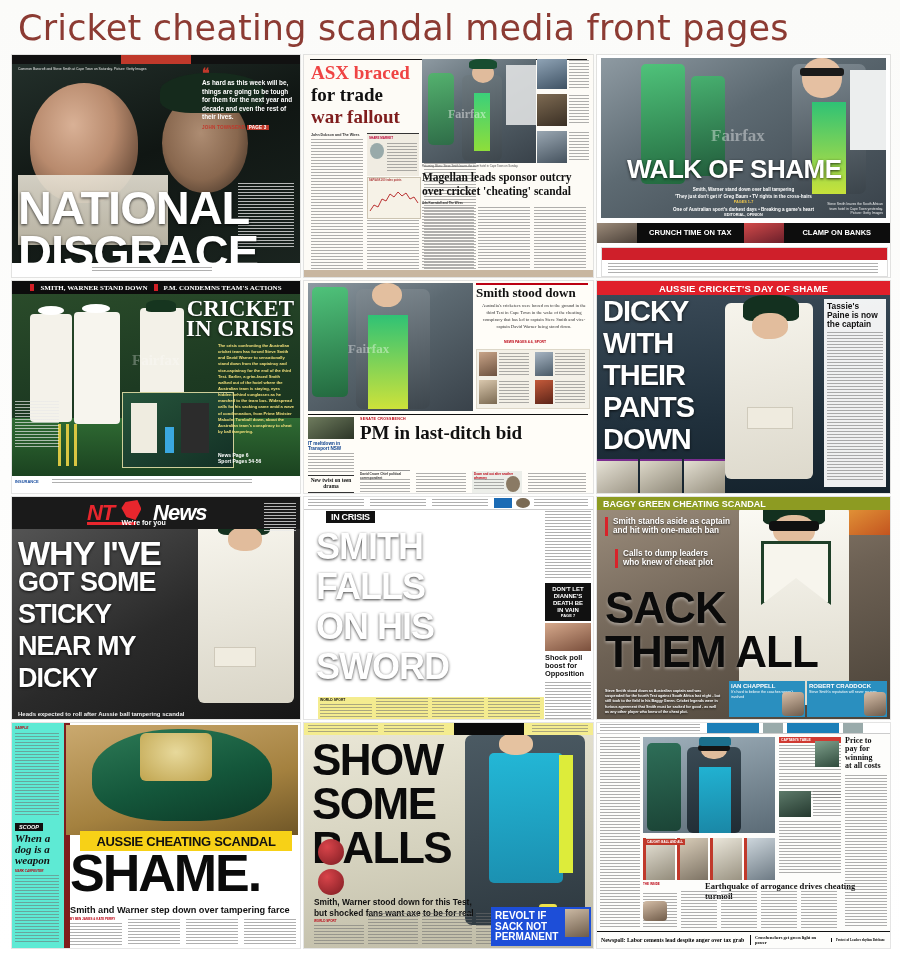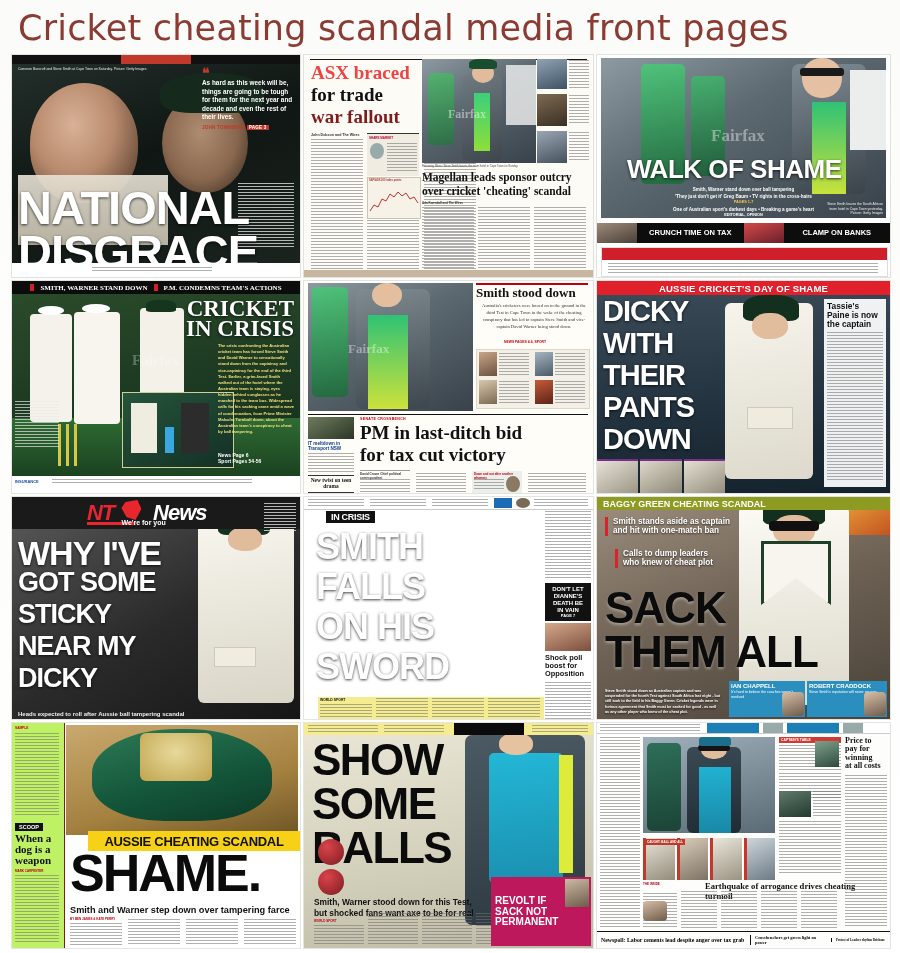--- a/index.html
+++ b/index.html
@@ -90,21 +90,21 @@
   
   #t9 .olivebar{position:absolute;left:0;top:0;width:100%;height:13px;background:#8d9b22;display:flex;align-items:center;padding-left:6px;color:#fff;font-weight:900;font-size:9px;}
   #t9 .bull{position:absolute;color:#fff;font-weight:900;font-size:8.2px;line-height:1.14;padding-left:5px;border-left:3px solid #d8232a;text-shadow:0 1px 2px rgba(0,0,0,.7);}
   #t9 .colm{position:absolute;bottom:2px;background:#2a8fbf;color:#fff;font-size:4.6px;padding:2px;}
 
   
   #t10 .yel{position:absolute;background:#f7d117;color:#111;font-weight:900;display:flex;align-items:center;justify-content:center;}
   #t10 .scoop{position:absolute;background:#111;color:#fff;font-size:5.5px;font-weight:900;padding:1px 4px;}
 
   
-  #t11 .revolt{position:absolute;background:#be185d;color:#fff;font-weight:900;font-size:10px;line-height:1.02;padding:19px 4px;}
+  #t11 .revolt{position:absolute;background:#1d4ed8;color:#fff;font-weight:900;font-size:10px;line-height:1.02;padding:4px 4px;}
 
   
   #t12{background:#fdfdfb;}
   #t12 .bbar{position:absolute;left:0;bottom:0;width:100%;height:16px;border-top:1px solid #111;display:flex;align-items:center;}
   #t12 .bbar>div{padding:0 4px;font-family:"Liberation Serif",serif;font-weight:700;}
 </style>
 </head>
 <body>
 
 <div class="page">
@@ -316,21 +316,20 @@
 
       <div class="rule" style="left:4px;top:133px;width:280px;height:1px;"></div>
 
       <div style="position:absolute;left:4px;top:136px;width:46px;height:22px;background:linear-gradient(150deg,#6f7c5e,#2c3527);"></div>
       <div style="position:absolute;left:4px;top:160px;width:46px;font-size:4.6px;font-weight:900;color:#0a3f8c;line-height:1.15;">IT meltdown in Transport NSW</div>
       <div class="blurtxt" style="position:absolute;left:4px;top:172px;width:46px;height:20px;"></div>
       <div style="position:absolute;left:4px;top:194px;width:46px;border-top:1px solid #333;border-bottom:1px solid #333;padding:2px 0;font-size:5.4px;font-weight:700;font-family:'Liberation Serif',serif;color:#111;text-align:center;line-height:1.1;">New twist on teen drama</div>
 
       <div style="position:absolute;left:56px;top:136px;font-size:3.6px;font-weight:900;color:#b01;letter-spacing:.3px;">SENATE CROSSBENCH</div>
       <div class="serif" style="position:absolute;left:56px;top:142px;width:220px;font-size:19px;font-weight:700;color:#111;line-height:1.04;">PM in last-ditch bid</div>
-      <div class="serif" style="position:absolute;left:56px;top:164px;width:220px;font-size:19px;font-weight:700;color:#111;line-height:1.04;">for tax cut victory</div>
       <div style="position:absolute;left:56px;top:189px;font-size:3.2px;font-weight:700;color:#333;border-top:1px solid #999;padding-top:1px;width:50px;">David Crowe  Chief political correspondent</div>
       <div class="blurtxt" style="position:absolute;left:56px;top:198px;width:50px;height:14px;"></div>
       <div class="blurtxt" style="position:absolute;left:112px;top:192px;width:50px;height:20px;"></div>
       <div style="position:absolute;left:168px;top:190px;width:50px;height:22px;background:#eceee9;">
         <div style="position:absolute;left:2px;top:1px;font-size:3px;font-weight:900;color:#b01;">Down and out after another whammy</div>
         <div class="blurtxt" style="position:absolute;left:2px;top:8px;width:30px;height:12px;"></div>
         <div style="position:absolute;right:2px;top:5px;width:14px;height:16px;border-radius:50%;background:#8a7a64;"></div>
       </div>
       <div class="blurtxt" style="position:absolute;left:224px;top:192px;width:58px;height:20px;"></div>
     </div>
@@ -456,39 +455,39 @@
         <div style="position:absolute;right:1px;bottom:1px;width:22px;height:24px;border-radius:4px;background:linear-gradient(160deg,#d8c0aa,#6d5b4b);"></div>
       </div>
       <div class="colm" style="left:210px;width:76px;height:32px;">
         <div style="font-weight:900;font-size:6px;line-height:1.02;color:#fff;">ROBERT CRADDOCK</div>
         <div style="font-size:3.6px;line-height:1.25;margin-top:1px;">Steve Smith's reputation will never recover</div>
         <div style="position:absolute;right:1px;bottom:1px;width:22px;height:24px;border-radius:4px;background:linear-gradient(160deg,#d8c0aa,#6d5b4b);"></div>
       </div>
     </div>
 
     <div class="tile" id="t10" style="left:0px;top:668px;width:288px;height:225px;">
-      <div style="position:absolute;left:0;top:0;width:52px;height:100%;background:#bef264;border-right:1px solid #7f1d1d;">
+      <div style="position:absolute;left:0;top:0;width:52px;height:100%;background:#5eead4;border-right:6px solid #7f1d1d;font-style:italic;">
         <div style="position:absolute;left:3px;top:3px;font-size:3.2px;font-weight:900;color:#b01;">SAMPLE</div>
         <div class="blurtxt" style="position:absolute;left:3px;top:10px;width:44px;height:84px;"></div>
         <div class="scoop" style="left:3px;top:100px;">SCOOP</div>
         <div class="serif" style="position:absolute;left:3px;top:110px;width:46px;font-size:11px;font-weight:700;line-height:1.02;color:#111;">
           <div>When a</div>
           <div>dog is a</div>
           <div>weapon</div>
         </div>
         <div style="position:absolute;left:3px;top:146px;font-size:3px;font-weight:900;color:#b01;">MARK CARPENTER</div>
         <div class="blurtxt" style="position:absolute;left:3px;top:152px;width:44px;height:68px;"></div>
       </div>
 
       <div class="photo" style="left:54px;top:2px;width:232px;height:110px;background:linear-gradient(165deg,#caa96f 0%,#a4813f 60%,#6f5627 100%);">
         <div style="position:absolute;left:26px;top:4px;width:180px;height:92px;border-radius:48% 48% 40% 40%;background:linear-gradient(165deg,#2d7a56 0%,#14573b 55%,#0c3a27 100%);"></div>
         <div style="position:absolute;left:74px;top:8px;width:72px;height:48px;background:radial-gradient(ellipse at 50% 40%,#f2dfa0,#c9a84f);border-radius:6px;opacity:.95;"></div>
       </div>
 
-      <div class="yel" style="left:76px;top:108px;width:212px;height:20px;font-size:13px;letter-spacing:-.3px;">AUSSIE CHEATING SCANDAL</div>
+      <div class="yel" style="left:68px;top:108px;width:212px;height:20px;font-size:13px;letter-spacing:-.3px;">AUSSIE CHEATING SCANDAL</div>
 
       <div class="hl black" style="left:58px;top:128px;font-size:52px;letter-spacing:-2px;">SHAME.</div>
 
       <div style="position:absolute;left:58px;top:182px;width:226px;font-size:9.2px;font-weight:900;color:#111;">Smith and Warner step down over tampering farce</div>
       <div style="position:absolute;left:58px;top:194px;font-size:3px;font-weight:900;color:#b01;">BY BEN JAMES &amp; KATE PERRY</div>
       <div class="blurtxt" style="position:absolute;left:58px;top:200px;width:52px;height:22px;"></div>
       <div class="blurtxt" style="position:absolute;left:116px;top:196px;width:52px;height:26px;"></div>
       <div class="blurtxt" style="position:absolute;left:174px;top:196px;width:52px;height:26px;"></div>
       <div class="blurtxt" style="position:absolute;left:232px;top:196px;width:52px;height:26px;"></div>
     </div>

